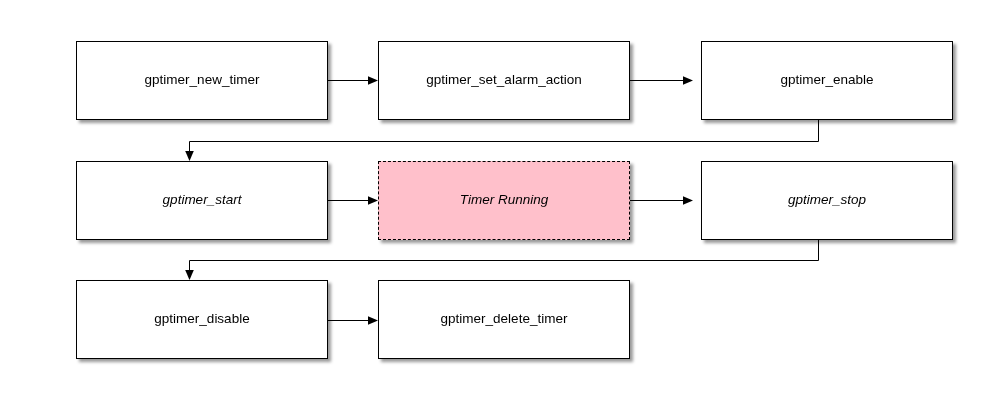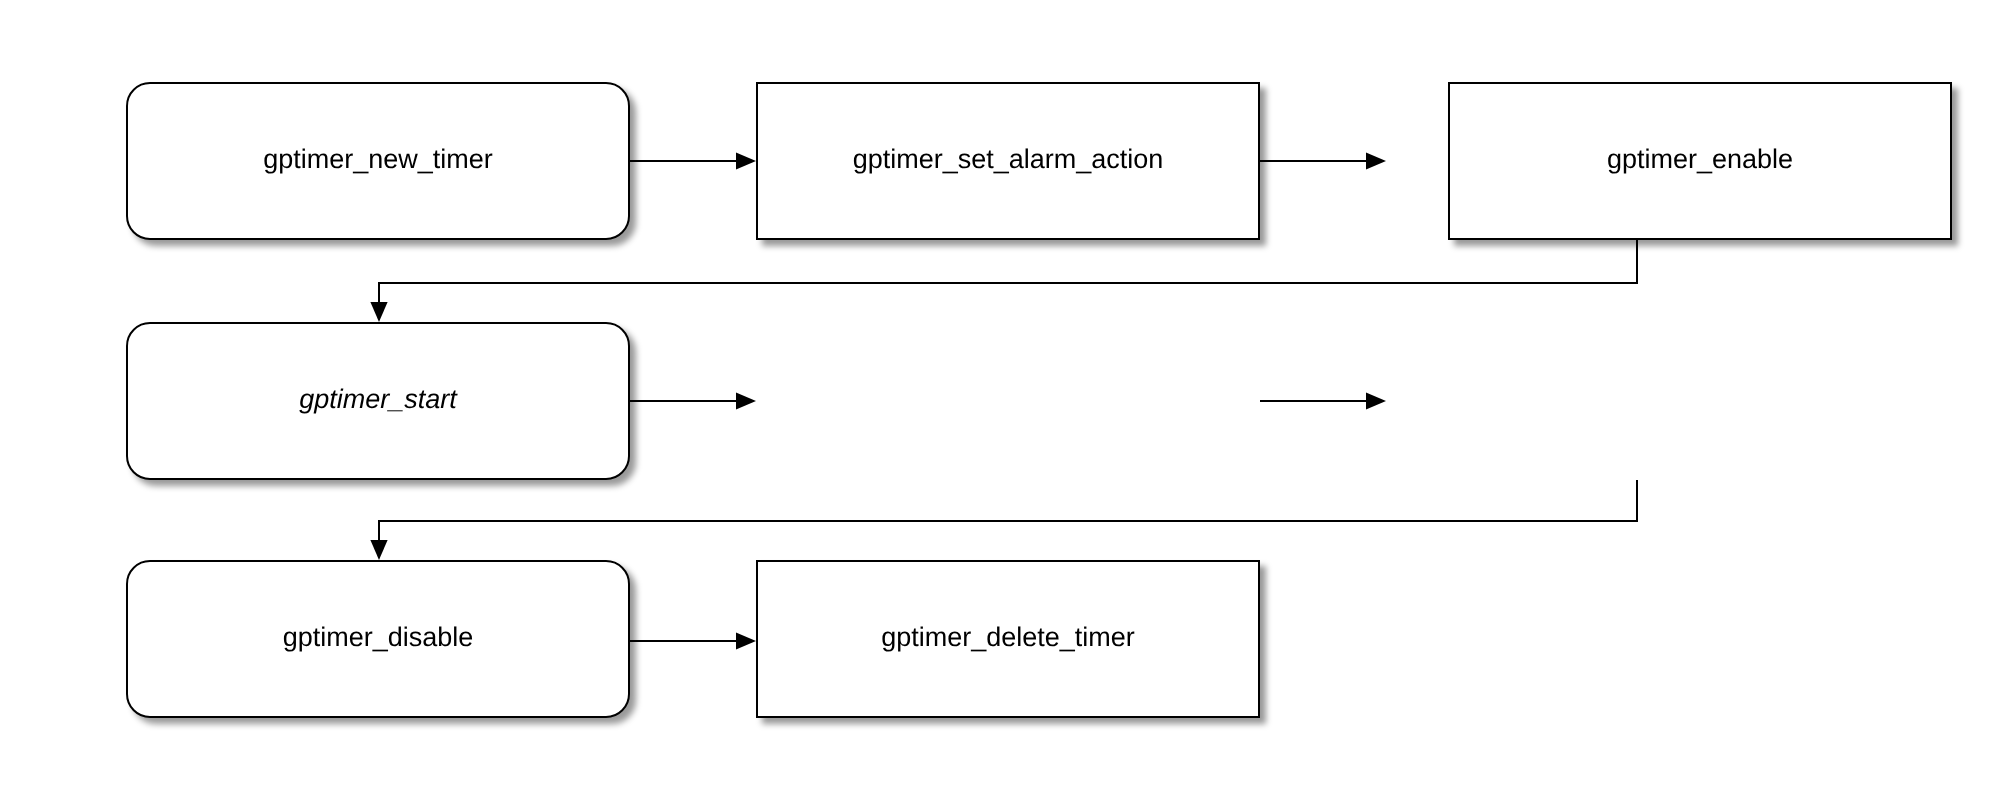--- a/index.html
+++ b/index.html
@@ -37,23 +37,23 @@
     justify-content: center;
     text-align: center;
     font-size: 13.5px;
     color: #000000;
     line-height: 1.7;
   }
   .node.state {
     background: #ffc0cb;
     border: 1.5px dashed #000000;
   }
-  .col1 { left: 63px; border-radius: 12px; }
+  .col1 { left: 76px; }
   .col2 { left: 378px; }
-  .col3 { left: 724px; text-align: center; }
+  .col3 { left: 701px; text-align: center; }
   .row1 { top: 41px; }
   .row2 { top: 161px; font-style: italic; }
   .row3 { top: 280px; }
   .edge-line {
     stroke: #000000;
     stroke-width: 1;
     fill: none;
   }
   .edge-head {
     fill: #000000;
@@ -112,21 +112,27 @@
   </div>
 
   <div class="node col3 row1">
     <span>gptimer_enable</span>
   </div>
 
   <div class="node col1 row2">
     <span>gptimer_start</span>
   </div>
 
+  <div class="node state col2 row2">
+    <span>Timer Running</span>
+  </div>
 
+  <div class="node col3 row2">
+    <span>gptimer_stop</span>
+  </div>
 
   <div class="node col2 row3">
     <span>gptimer_delete_timer</span>
   </div>
 
   <div class="node col1 row3">
     <span>gptimer_disable</span>
   </div>
 
 </div>

